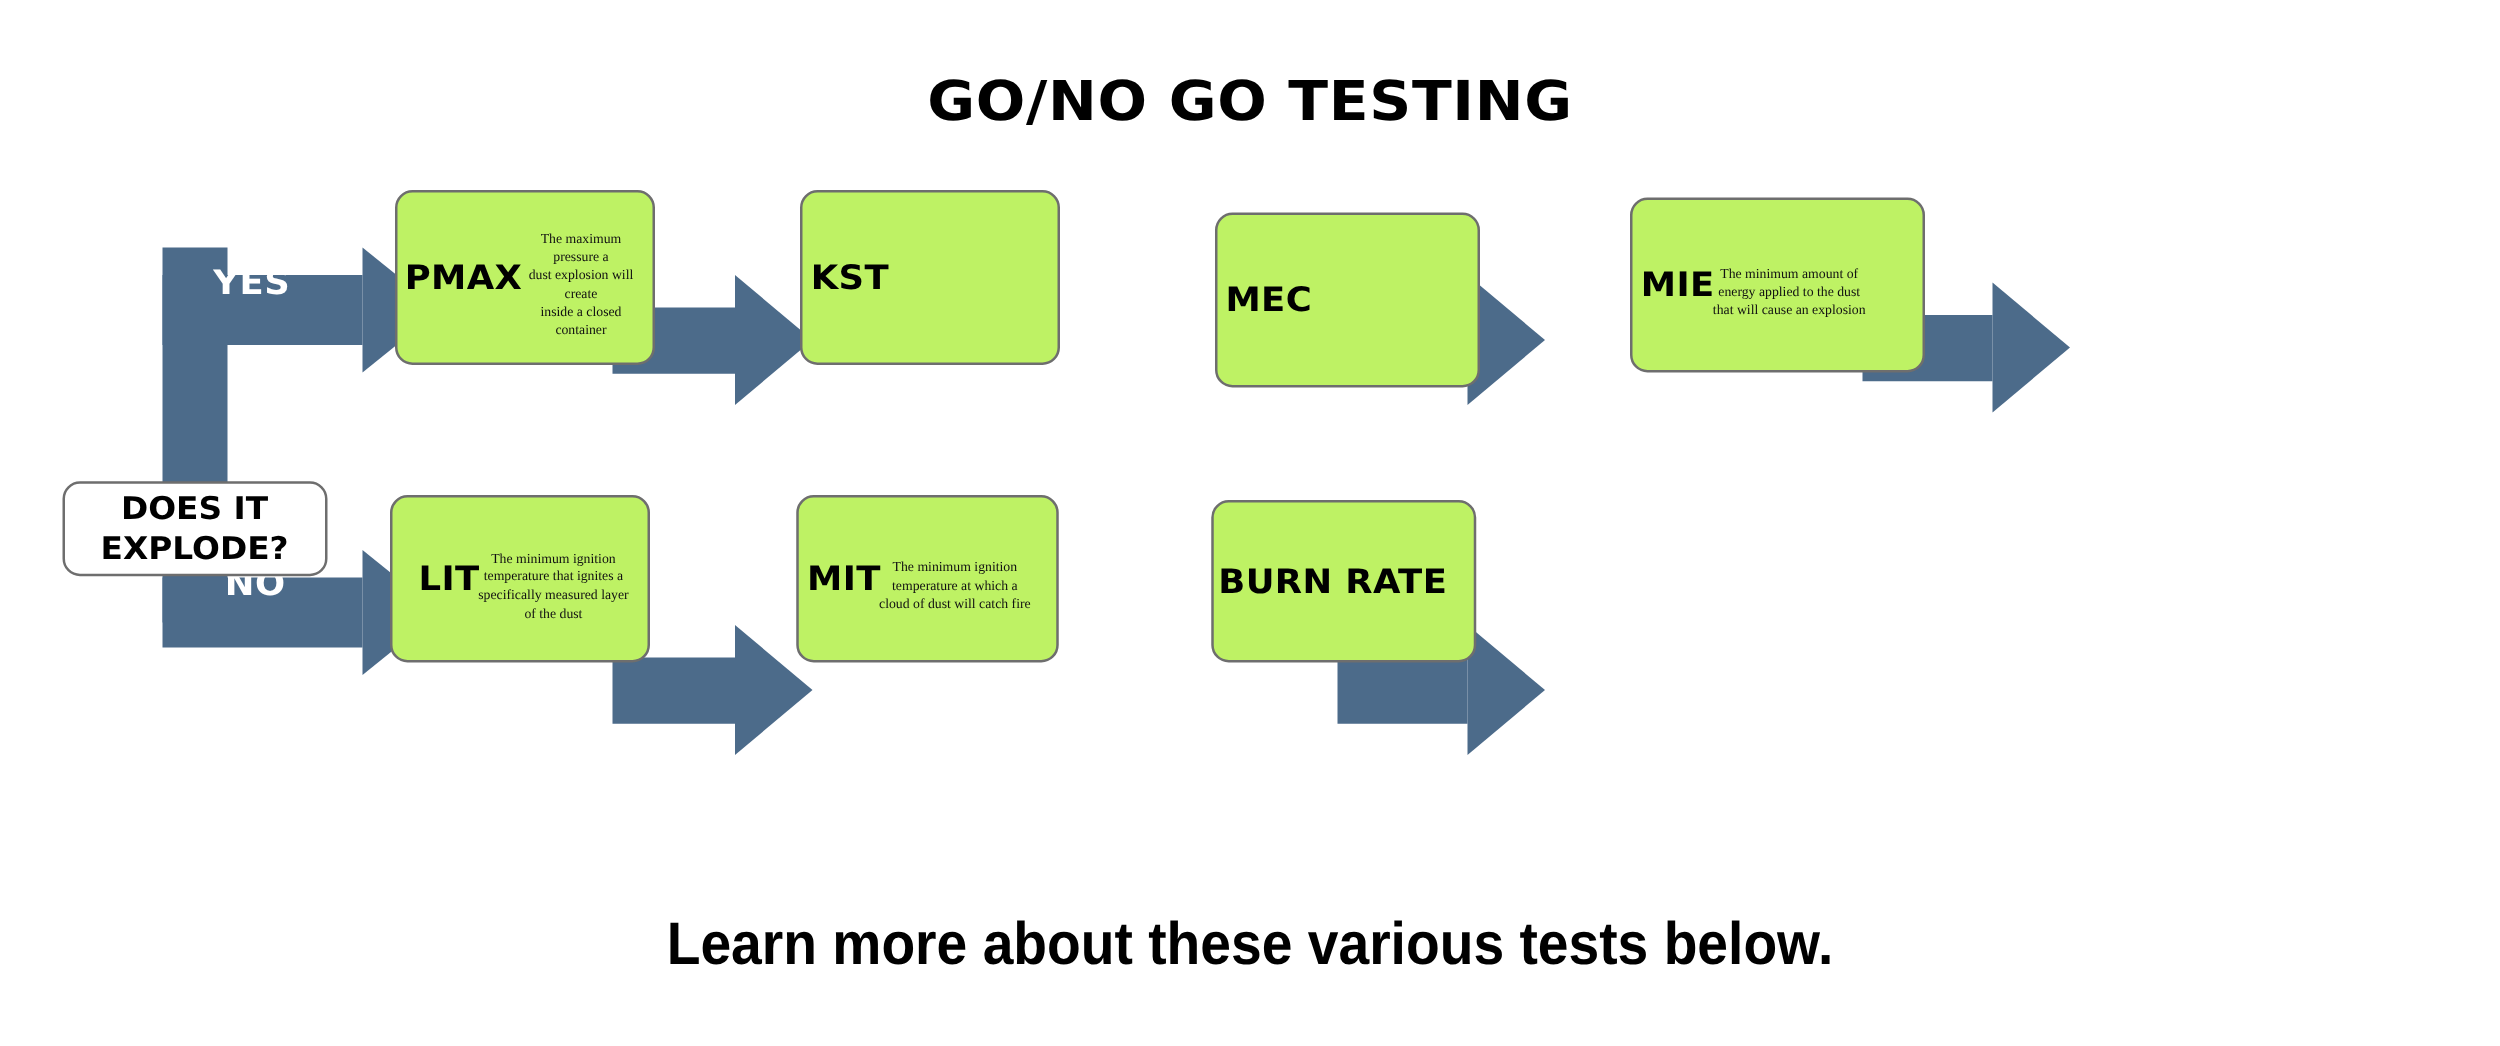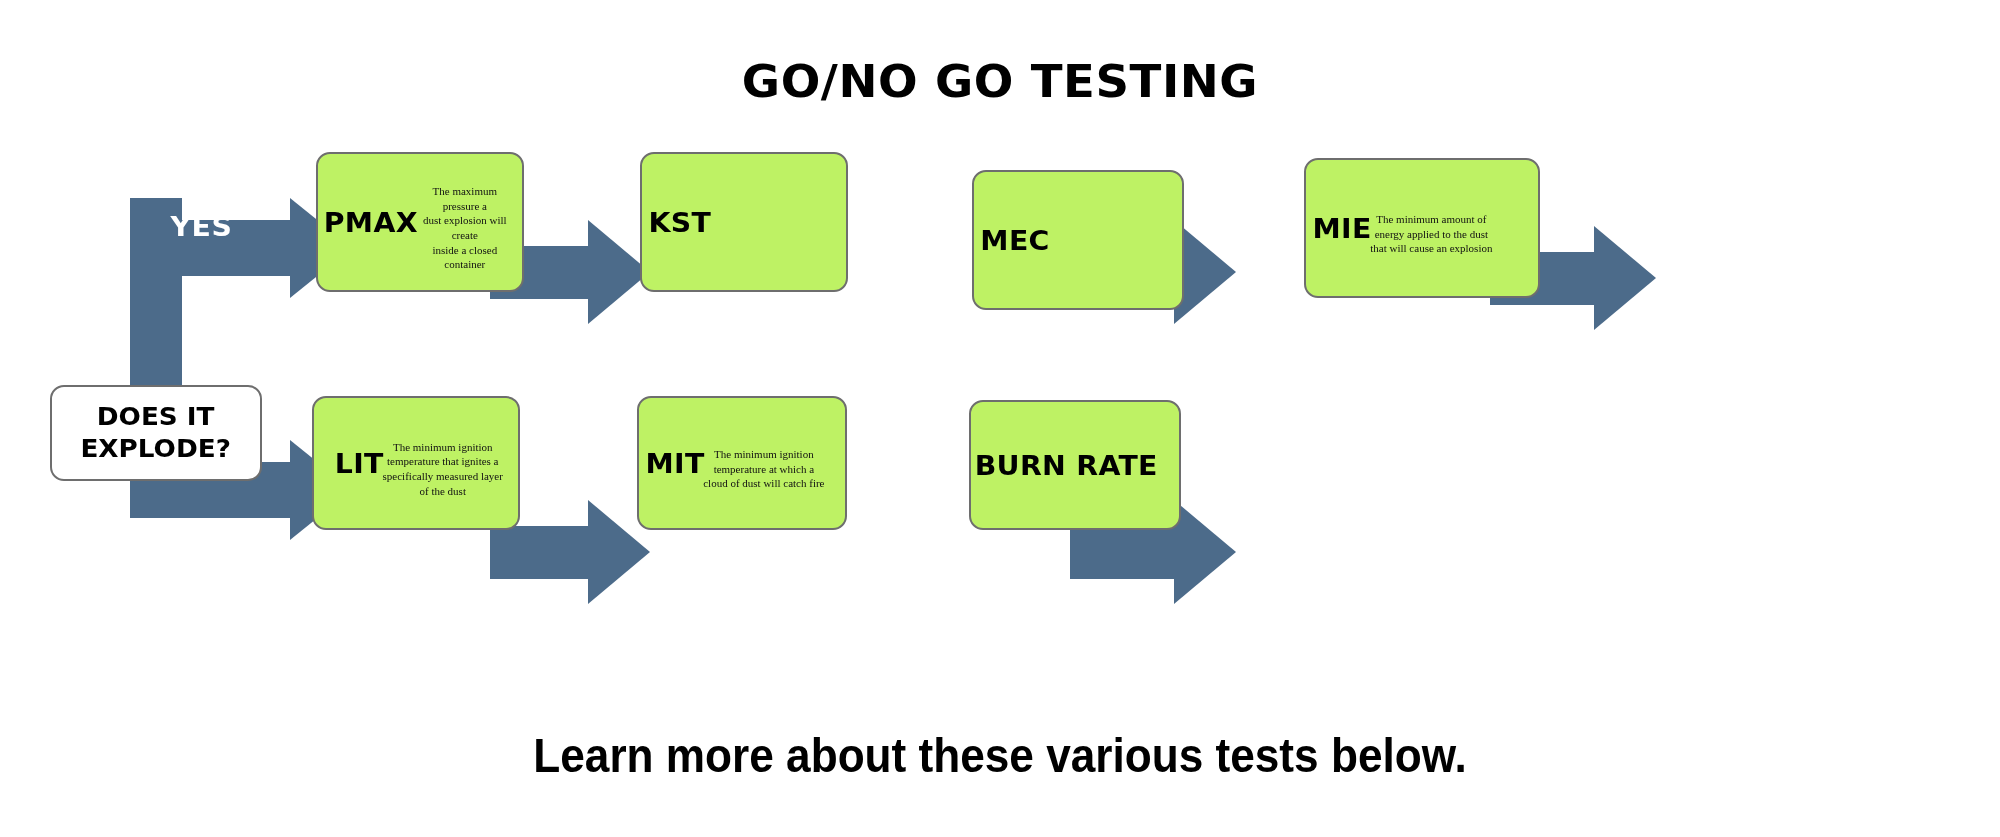--- a/index.html
+++ b/index.html
@@ -80,21 +80,21 @@
     color: #111;
     white-space: pre-line;
   }
 
   
   #decision-box {
     position: absolute;
     left: 50px;
     top: 385px;
     width: 212px;
-    height: 96px;
+    height: 76px;
     box-sizing: border-box;
     background: #ffffff;
     border: 2px solid #6e6e6e;
     border-radius: 14px;
     z-index: 6;
     display: flex;
     align-items: center;
     justify-content: center;
   }
   #decision-box .dtext {

